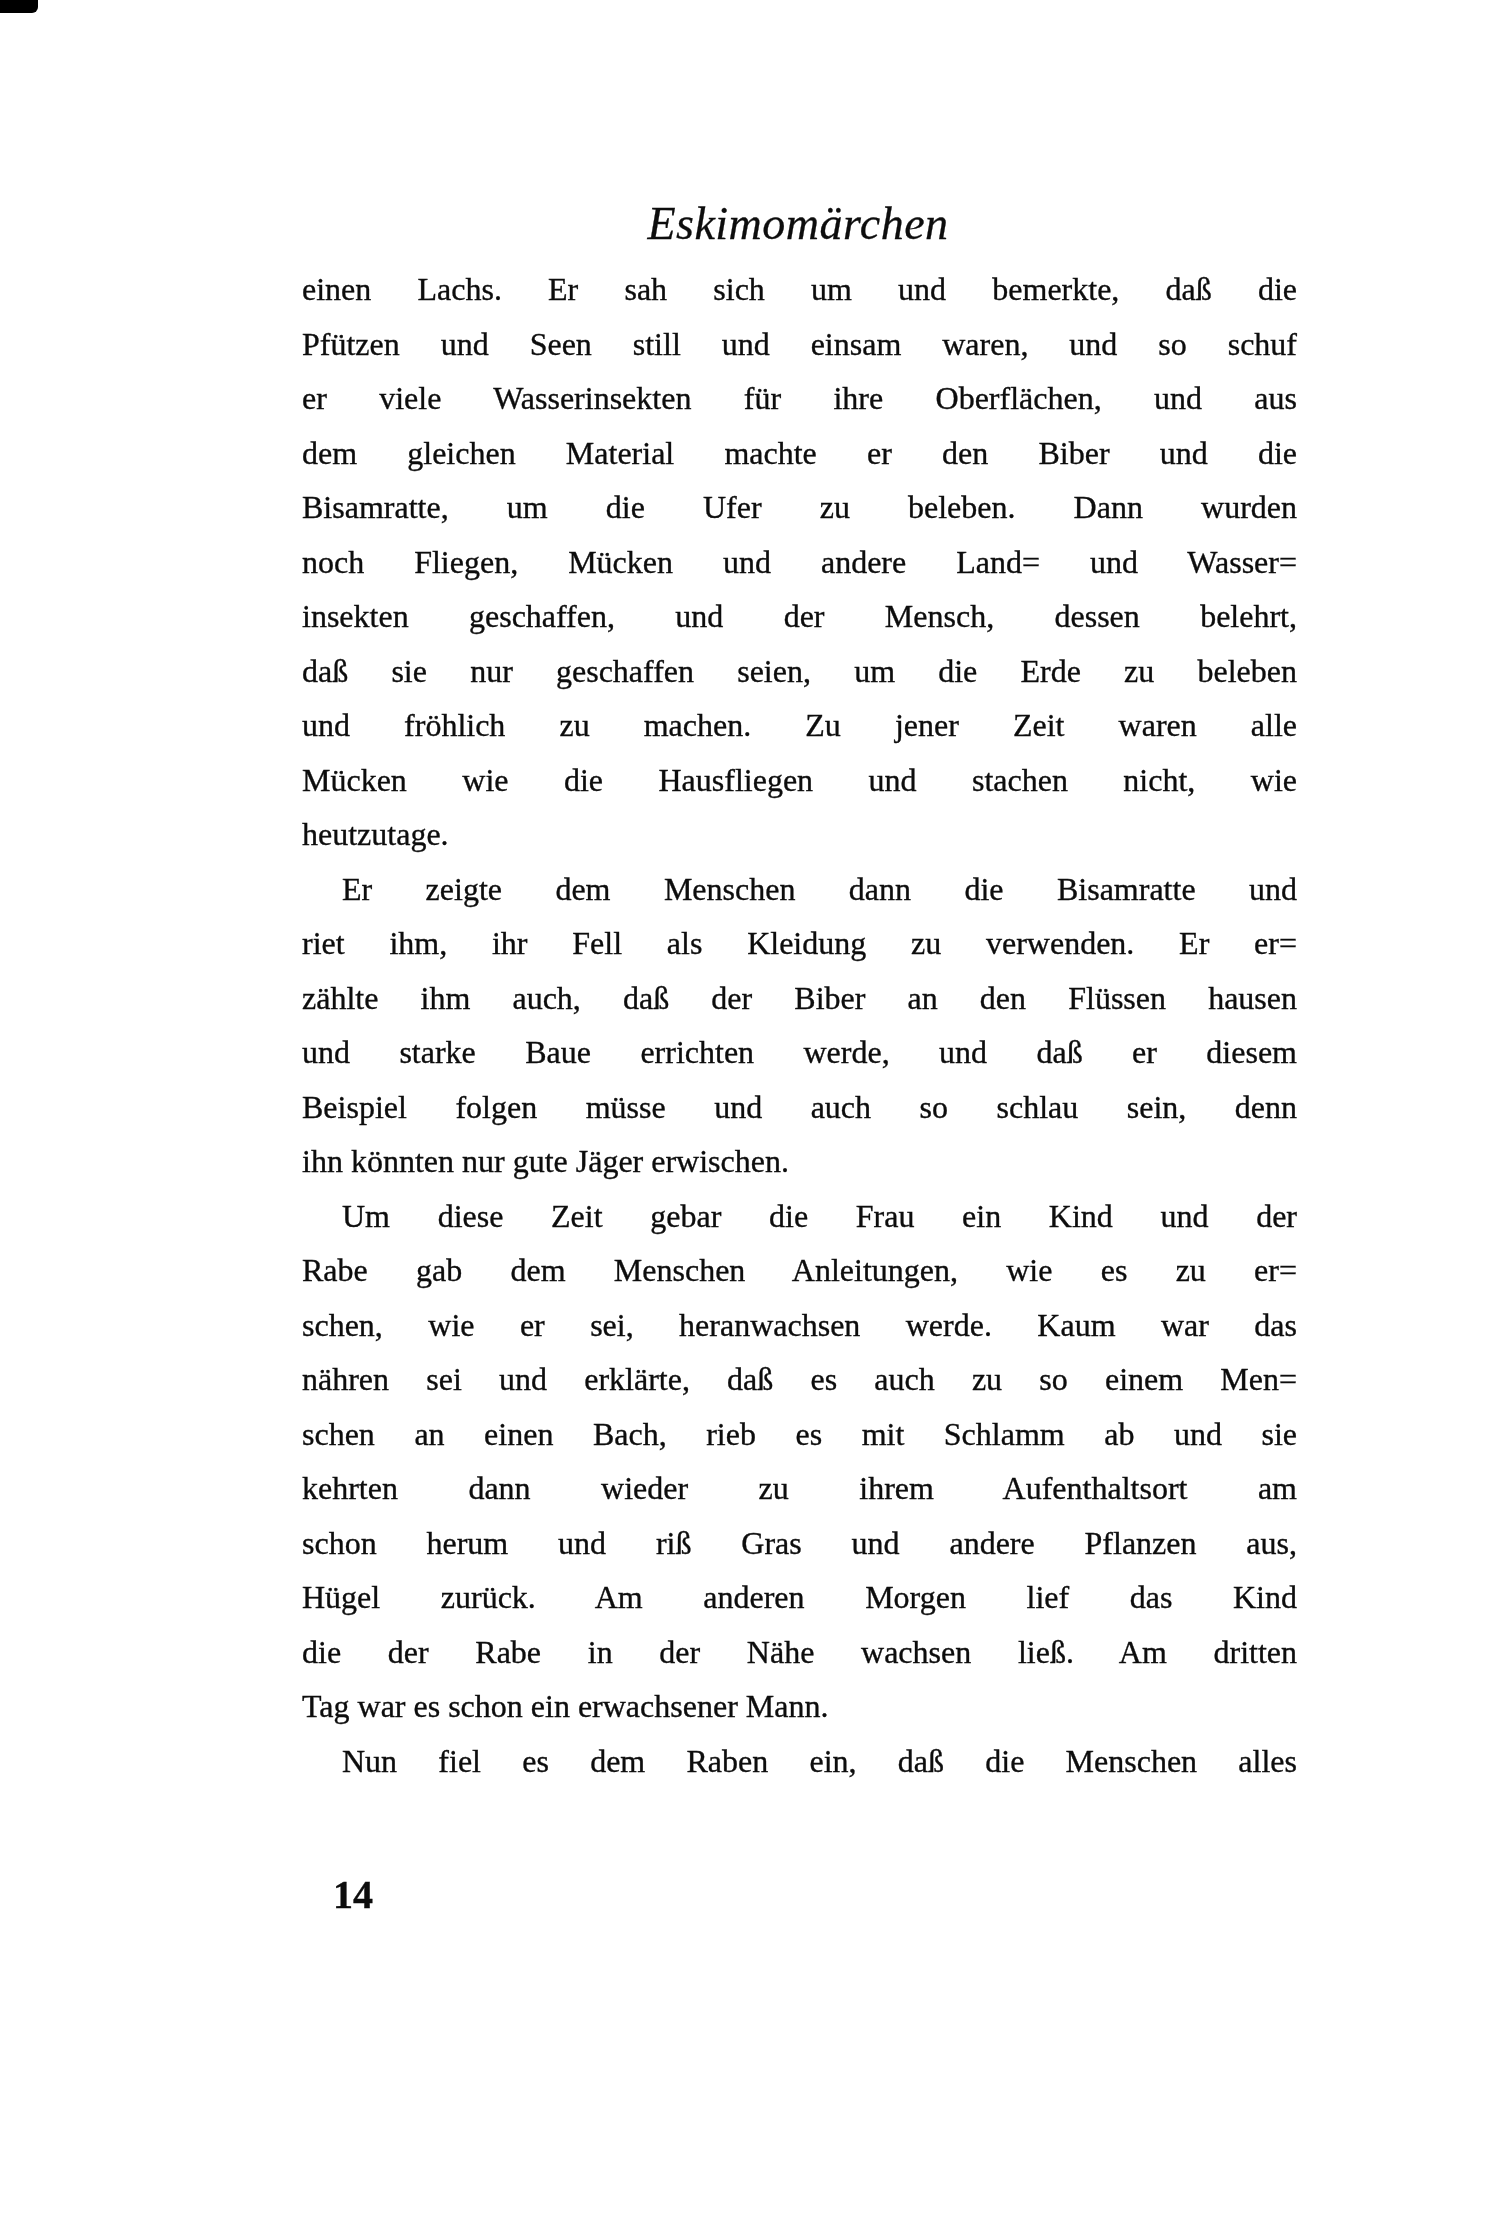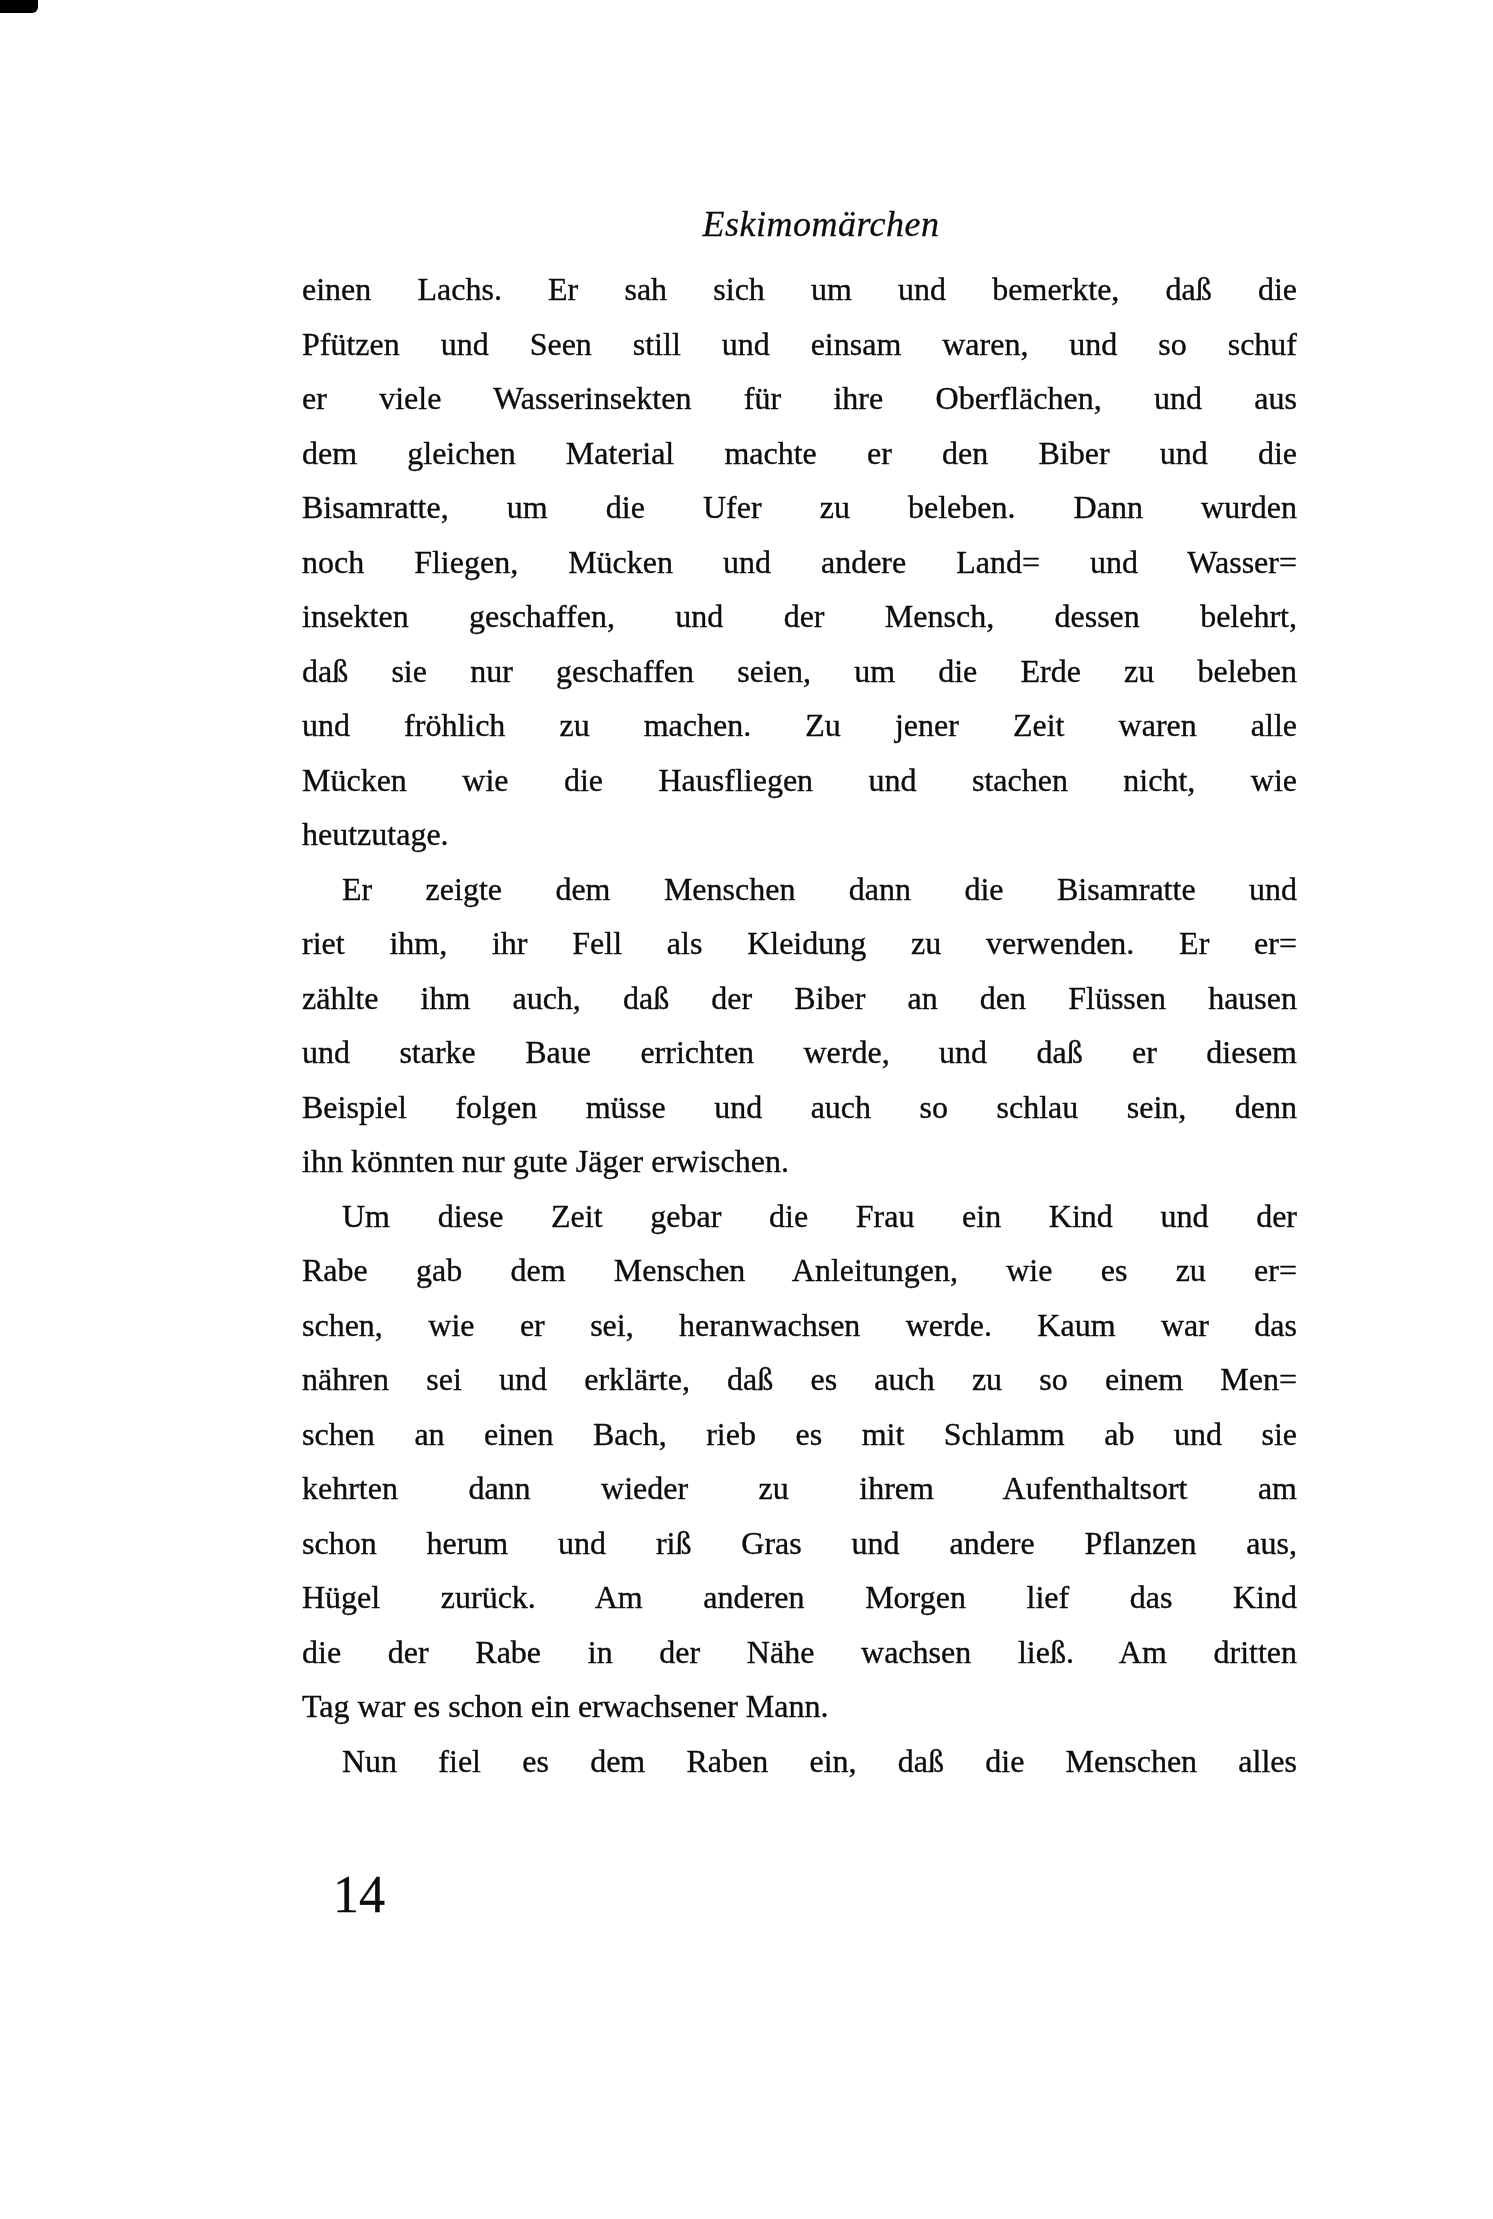--- a/index.html
+++ b/index.html
@@ -20,26 +20,26 @@
     position: absolute;
     left: 0;
     top: 0;
     width: 38px;
     height: 13px;
     background: #000;
     border-bottom-right-radius: 6px;
   }
   .running-header {
     position: absolute;
-    left: 316px;
+    left: 293px;
     top: 203px;
     width: 1010px;
     text-align: center;
     font-style: italic;
-    font-size: 36px;
+    font-size: 46px;
     line-height: 42px;
     letter-spacing: 0.5px;
     -webkit-text-stroke: 0.3px #0d0d0d;
   }
   .text-block {
     position: absolute;
     left: 302px;
     top: 262px;
     width: 995px;
     font-size: 32px;
@@ -55,22 +55,23 @@
     text-align: left;
     text-align-last: left;
   }
   .line.indent {
     text-indent: 40px;
   }
   .page-number {
     position: absolute;
     left: 333px;
     top: 1872px;
-    font-size: 52px;
+    font-size: 40px;
     line-height: 46px;
+    font-weight: bold;
     -webkit-text-stroke: 0.35px #0d0d0d;
   }
 </style>
 </head>
 <body>
 
 <div class="page">
   <div class="scan-artifact"></div>
   <div class="running-header">Eskimomärchen</div>
   <div class="text-block">

